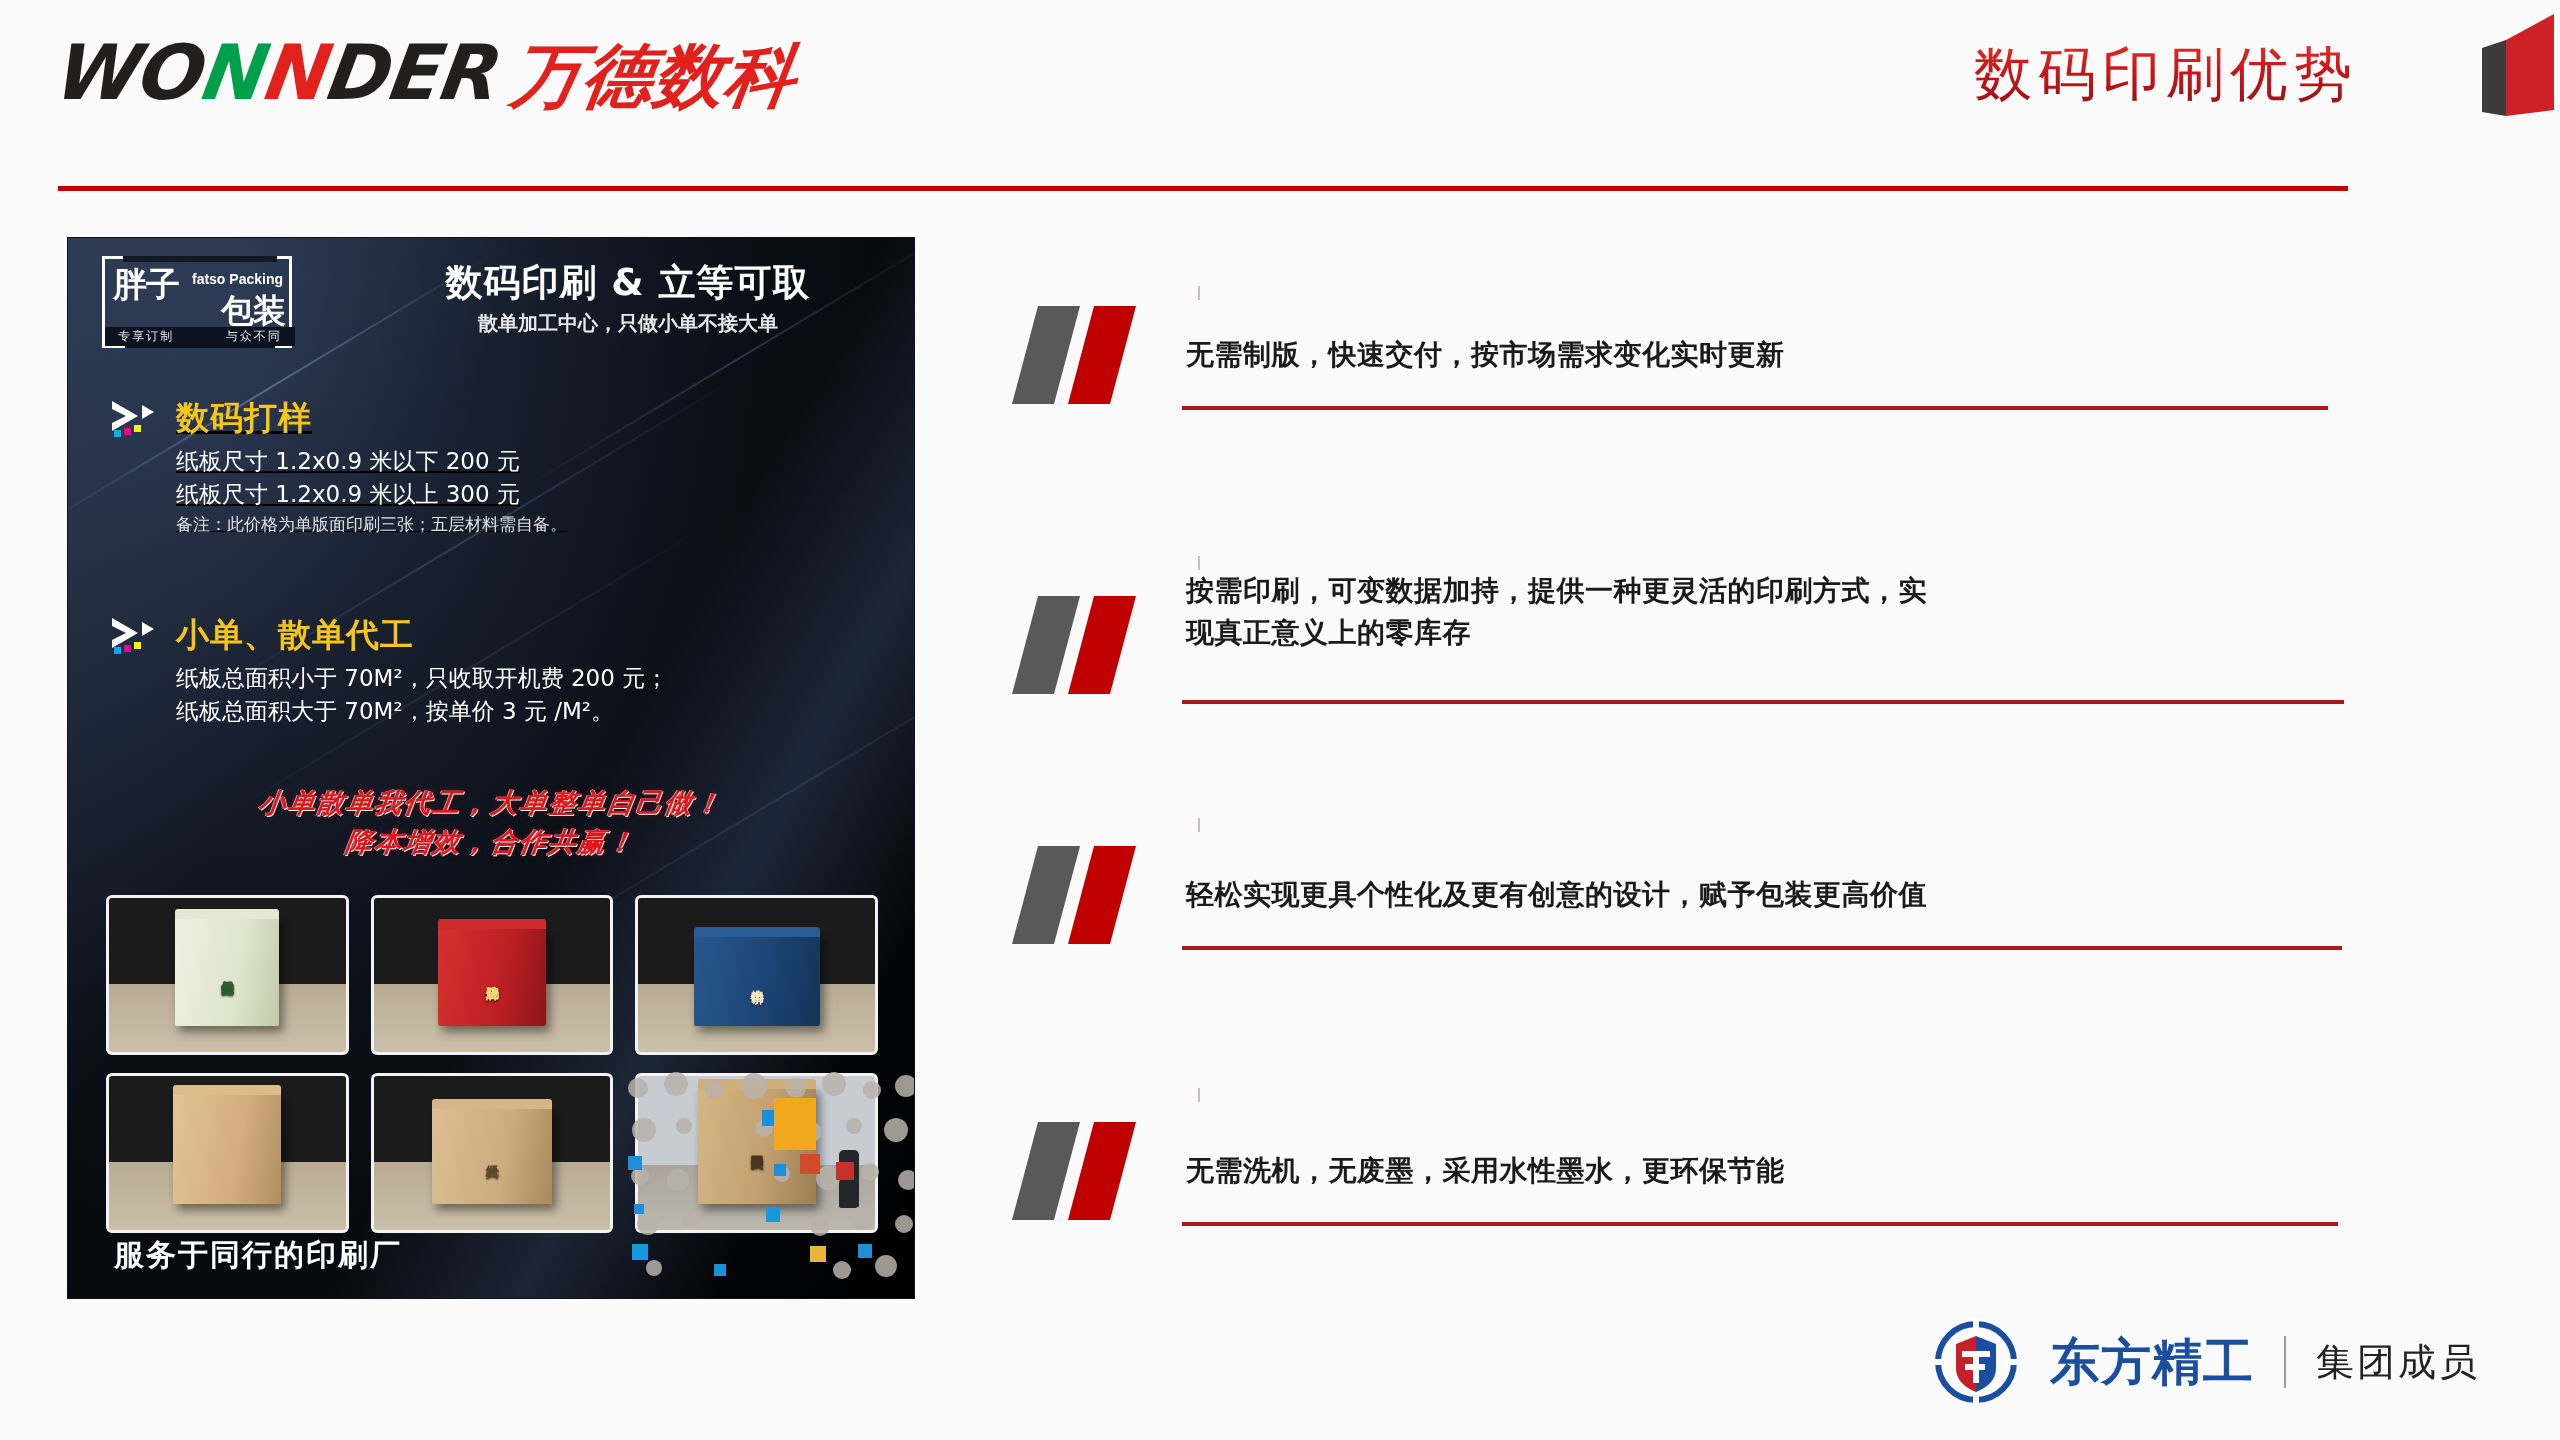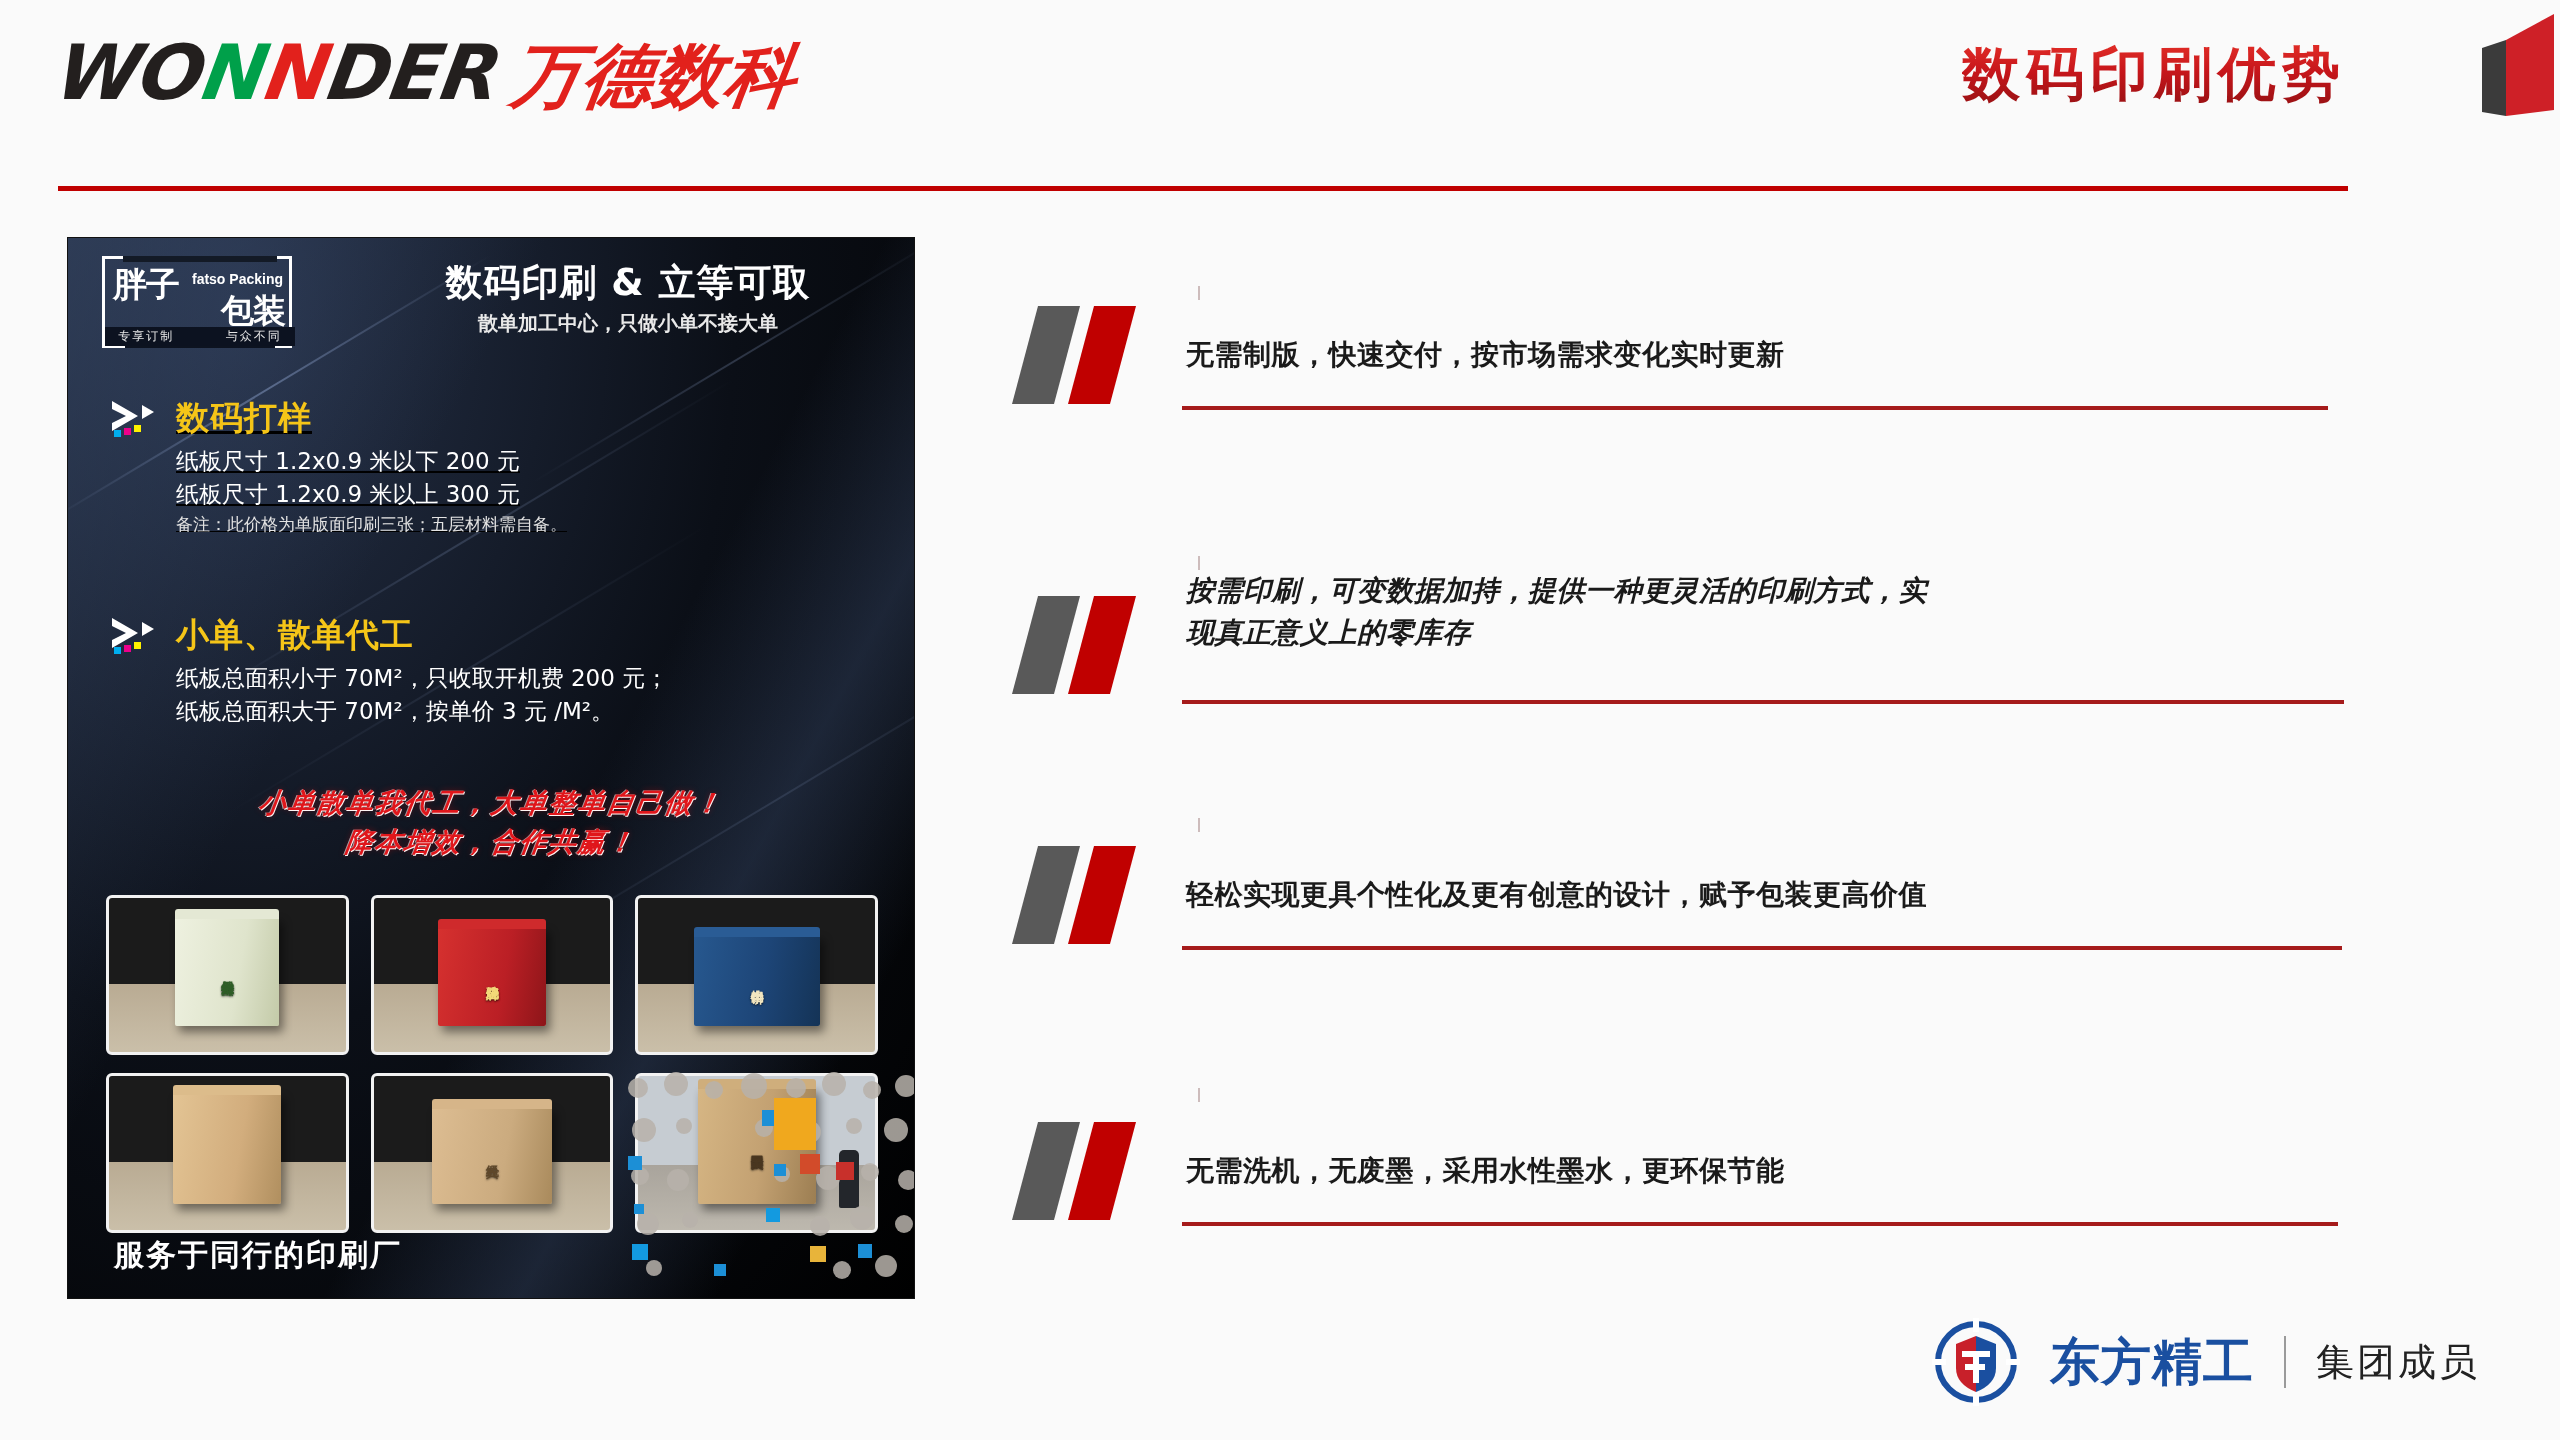--- a/index.html
+++ b/index.html
@@ -30,22 +30,22 @@
   .wd-n-green { color:#00A04A; }
   .wd-n-red   { color:#E2211C; }
   .wd-cn {
     font-size:70px; color:#E2211C; font-weight:900;
     margin-left:12px; letter-spacing:1px;
     font-family:"DejaVu Sans",sans-serif;
     transform:skewX(-8deg);
   }
 
   #page-title {
-    position:absolute; right:214px; top:36px;
-    font-size:58px; font-weight:700; letter-spacing:6px;
+    position:absolute; right:202px; top:36px;
+    font-size:58px; font-weight:400; letter-spacing:6px;
     background:linear-gradient(180deg,#E8332A 0%,#C7161B 45%,#8E1012 100%);
     -webkit-background-clip:text; background-clip:text;
     color:#C7161B; -webkit-text-fill-color:transparent;
     font-family:"DejaVu Sans",sans-serif;
     white-space:nowrap;
   }
 
   #header-rule {
     position:absolute; left:58px; top:186px;
     width:2290px; height:5px; background:#C00000;
@@ -384,21 +384,21 @@
   </div>
   <div class="bl-rule" style="top:106px; width:1146px;"></div>
 </div>
 
 <div class="bullet" style="top:552px;">
   <svg class="bl-marks" viewBox="0 0 180 112" style="top:38px;">
     <polygon points="28,6 70,6 44,104 2,104" fill="#595959"></polygon>
     <polygon points="84,6 126,6 100,104 58,104" fill="#C00000"></polygon>
   </svg>
   <div class="tick" style="left:188px; top:4px;"></div>
-  <div class="bl-text" style="padding-top:18px;font-style:italic;">
+  <div class="bl-text" style="padding-top:18px;">
     <div>按需印刷，可变数据加持，提供一种更灵活的印刷方式，实</div>
     <div>现真正意义上的零库存</div>
   </div>
   <div class="bl-rule" style="top:148px; width:1162px;"></div>
 </div>
 
 <div class="bullet" style="top:840px;">
   <svg class="bl-marks" viewBox="0 0 180 112">
     <polygon points="28,6 70,6 44,104 2,104" fill="#595959"></polygon>
     <polygon points="84,6 126,6 100,104 58,104" fill="#C00000"></polygon>

